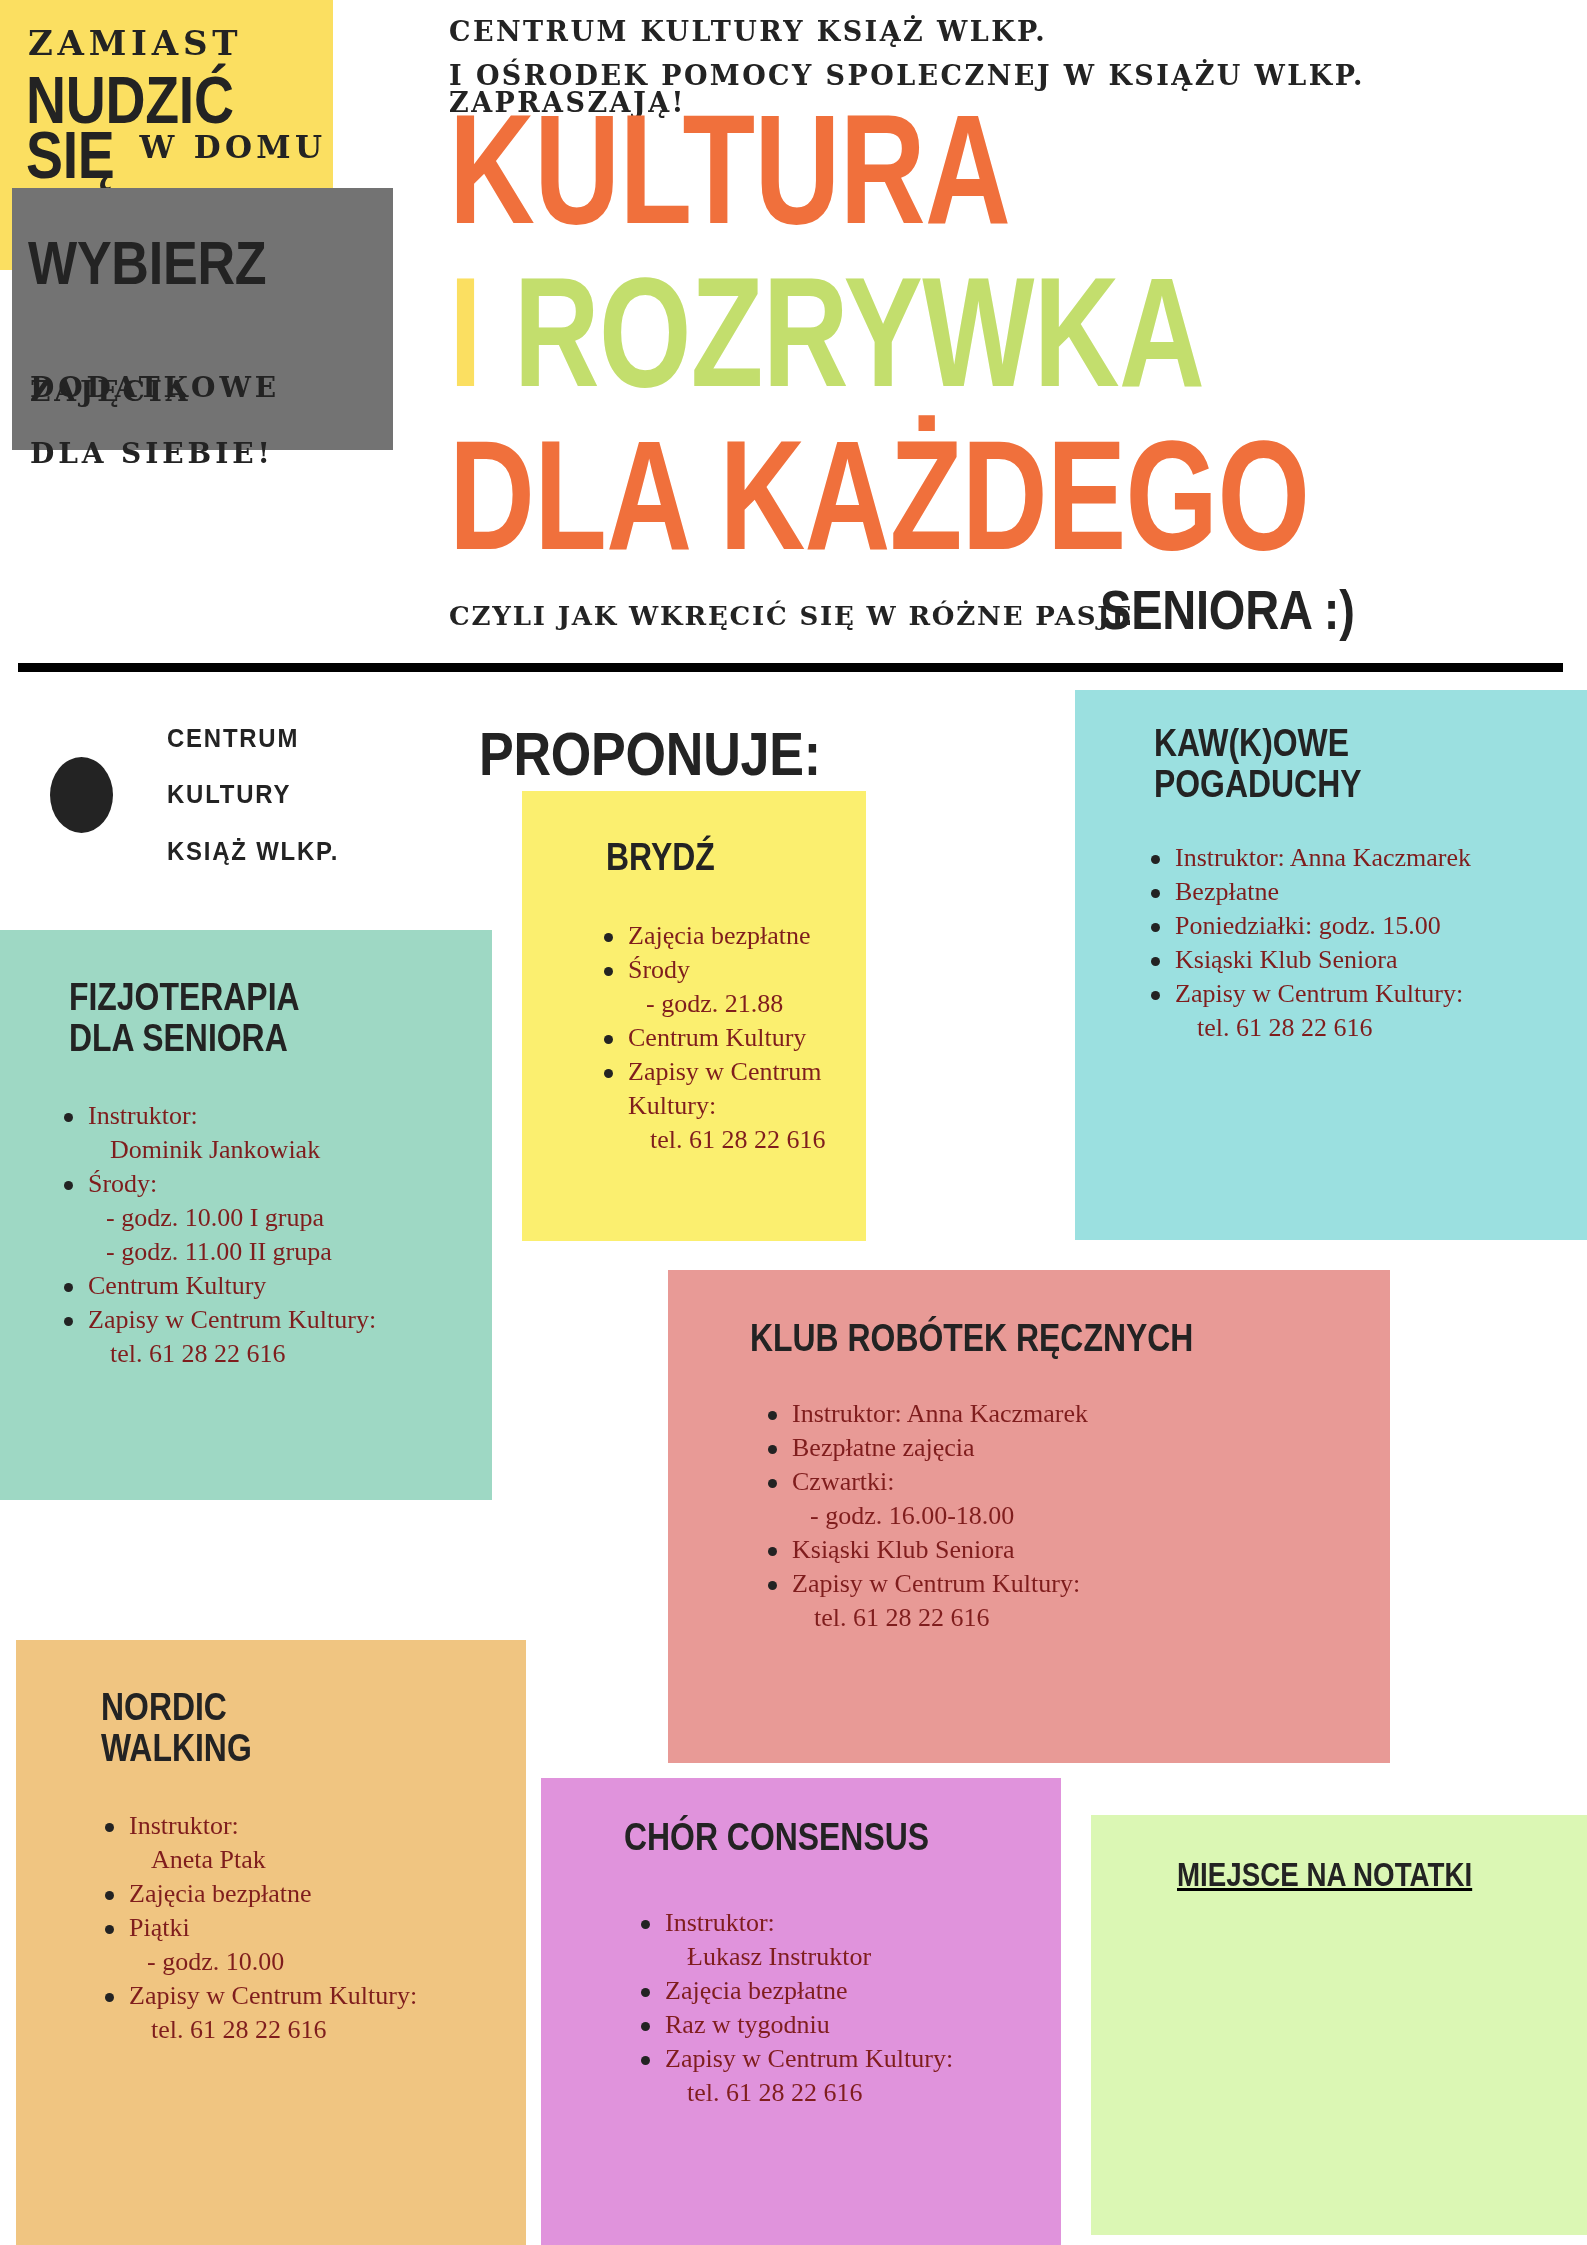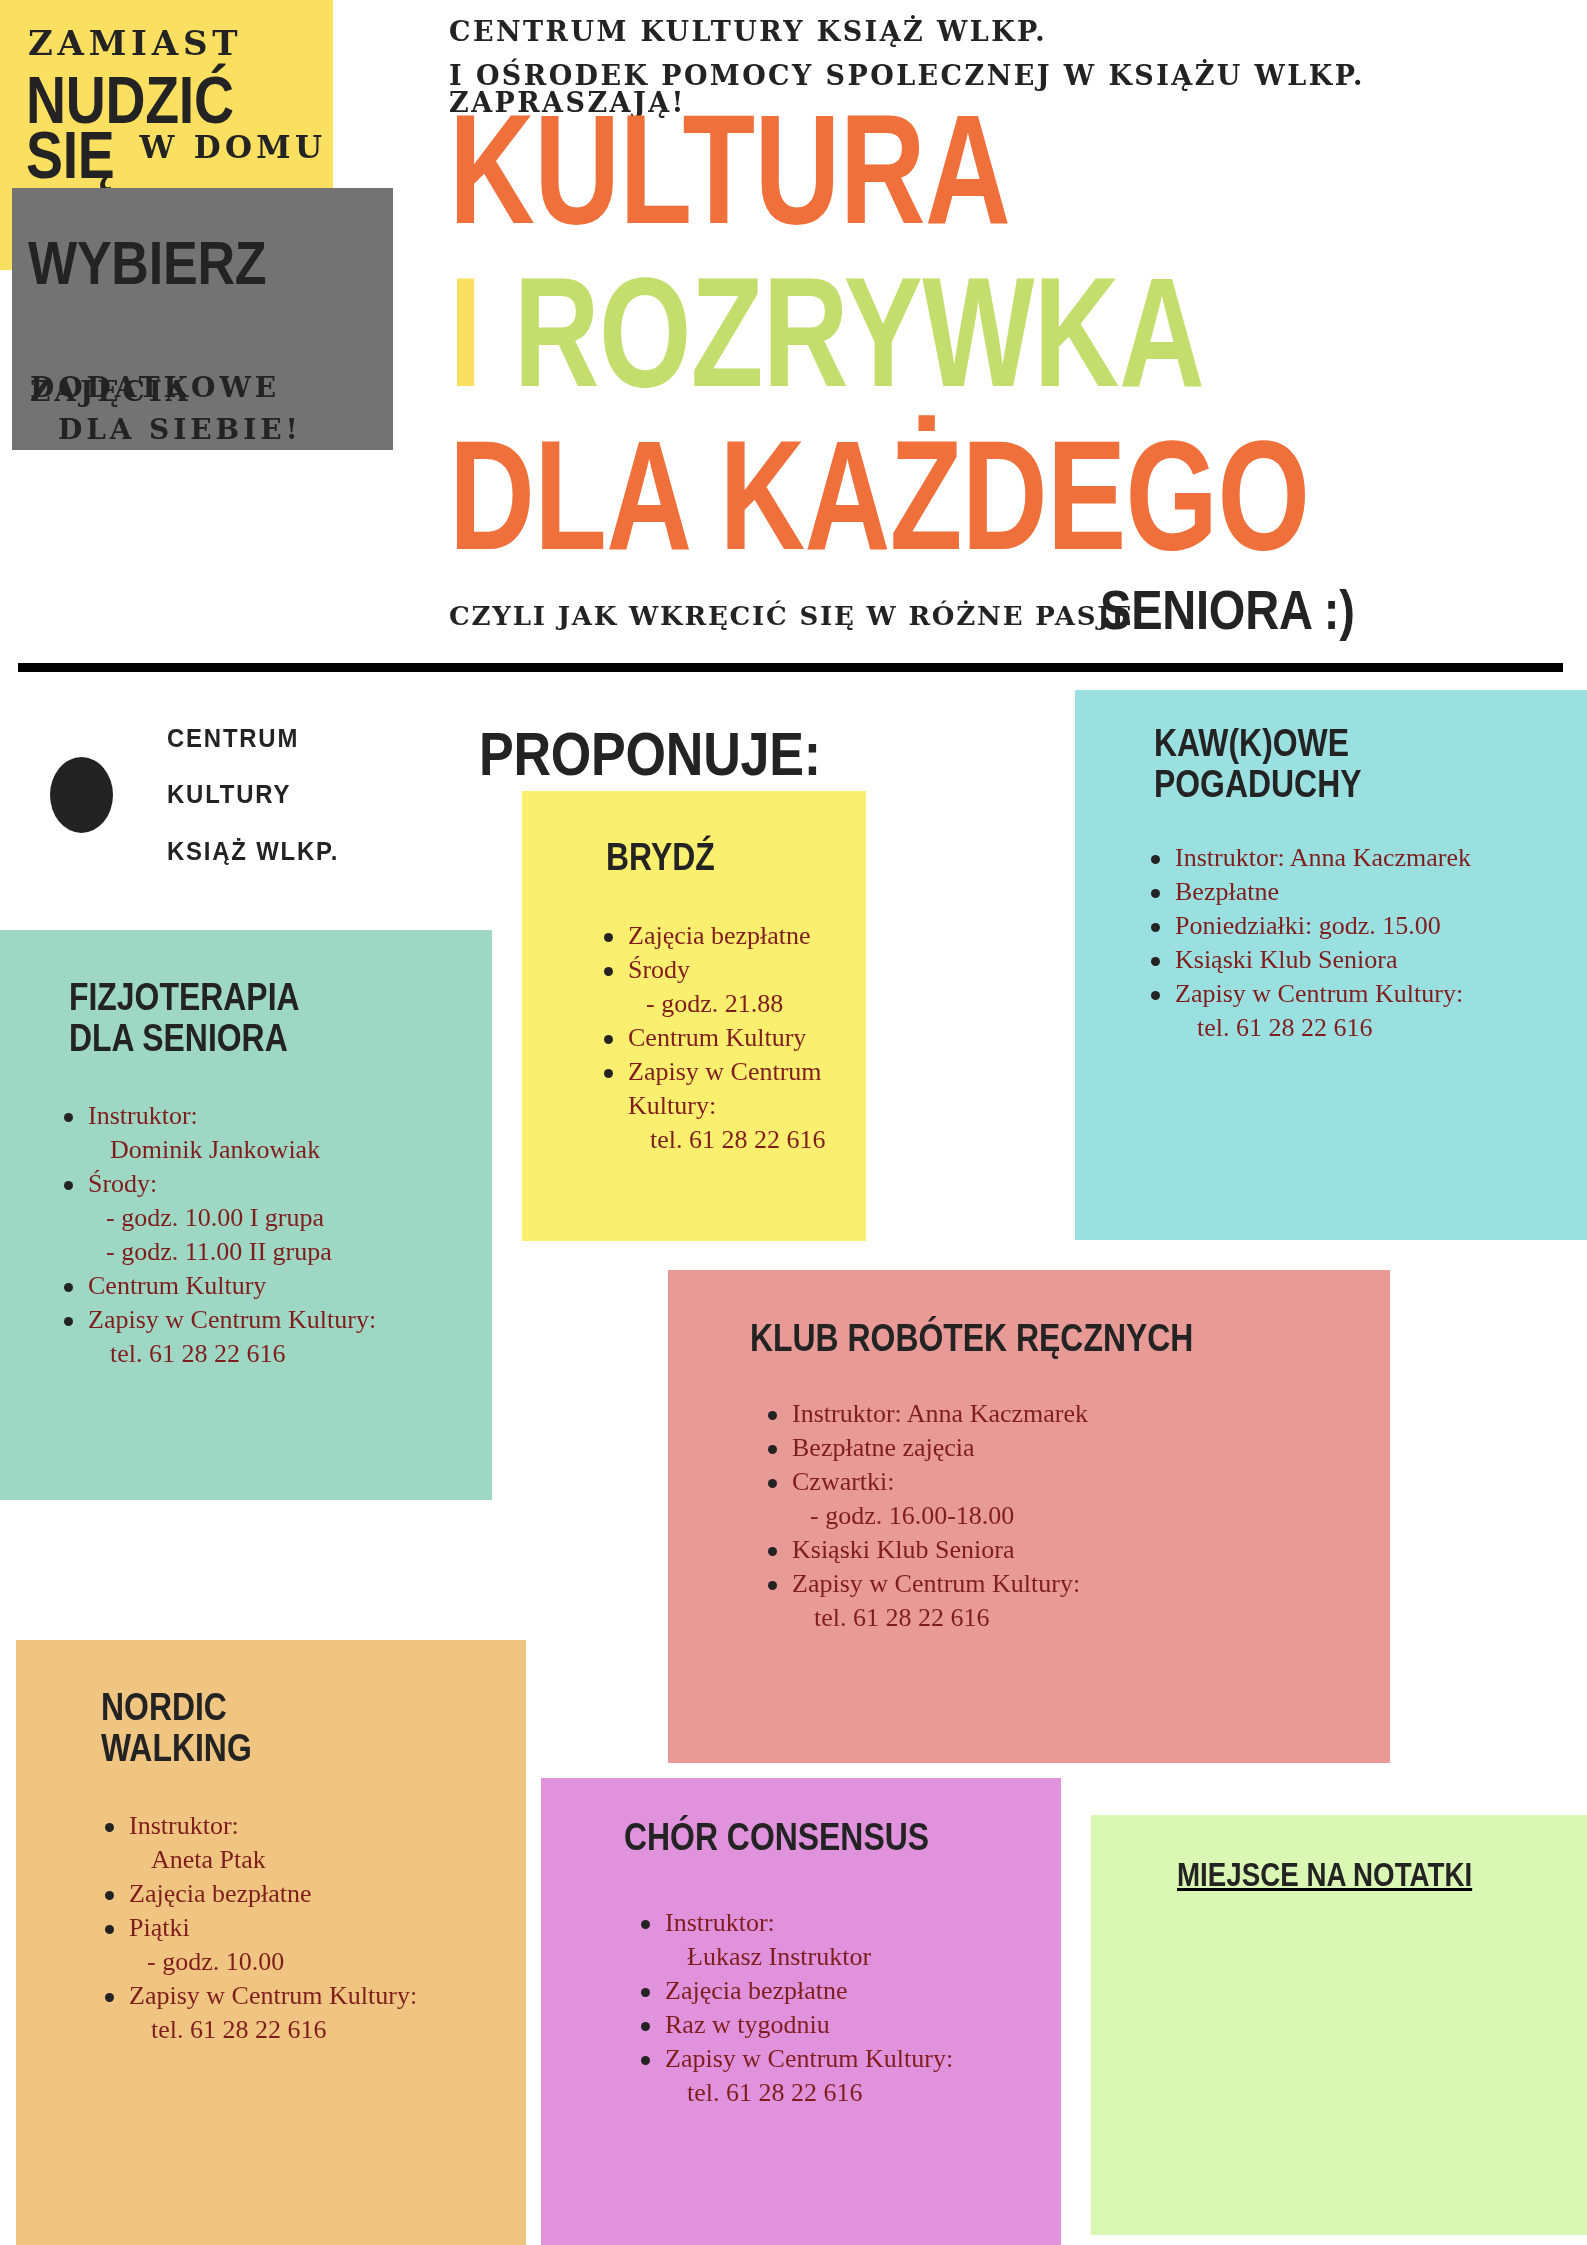--- a/index.html
+++ b/index.html
@@ -70,21 +70,21 @@
     position: absolute; left: 16px; top: 44px;
     font-size: 62px; line-height: 1;
   }
   .green-line {
     position: absolute; left: 18px;
     font-size: 28px; line-height: 1;
     letter-spacing: 0.14em;
   }
   #gl0 { top: 156px; margin-top: 30px; }
   #gl1 { top: 190px; }
-  #gl2 { top: 228px; margin-left: 28px; }
+  #gl2 { top: 252px; }
 
   
   #hdr1 {
     position: absolute; left: 449px; top: 18px;
     font-size: 27px; line-height: 1;
     letter-spacing: 0.09em;
   }
   #hdr2 {
     position: absolute; left: 449px; top: 62px;
     font-size: 27px; line-height: 1;

